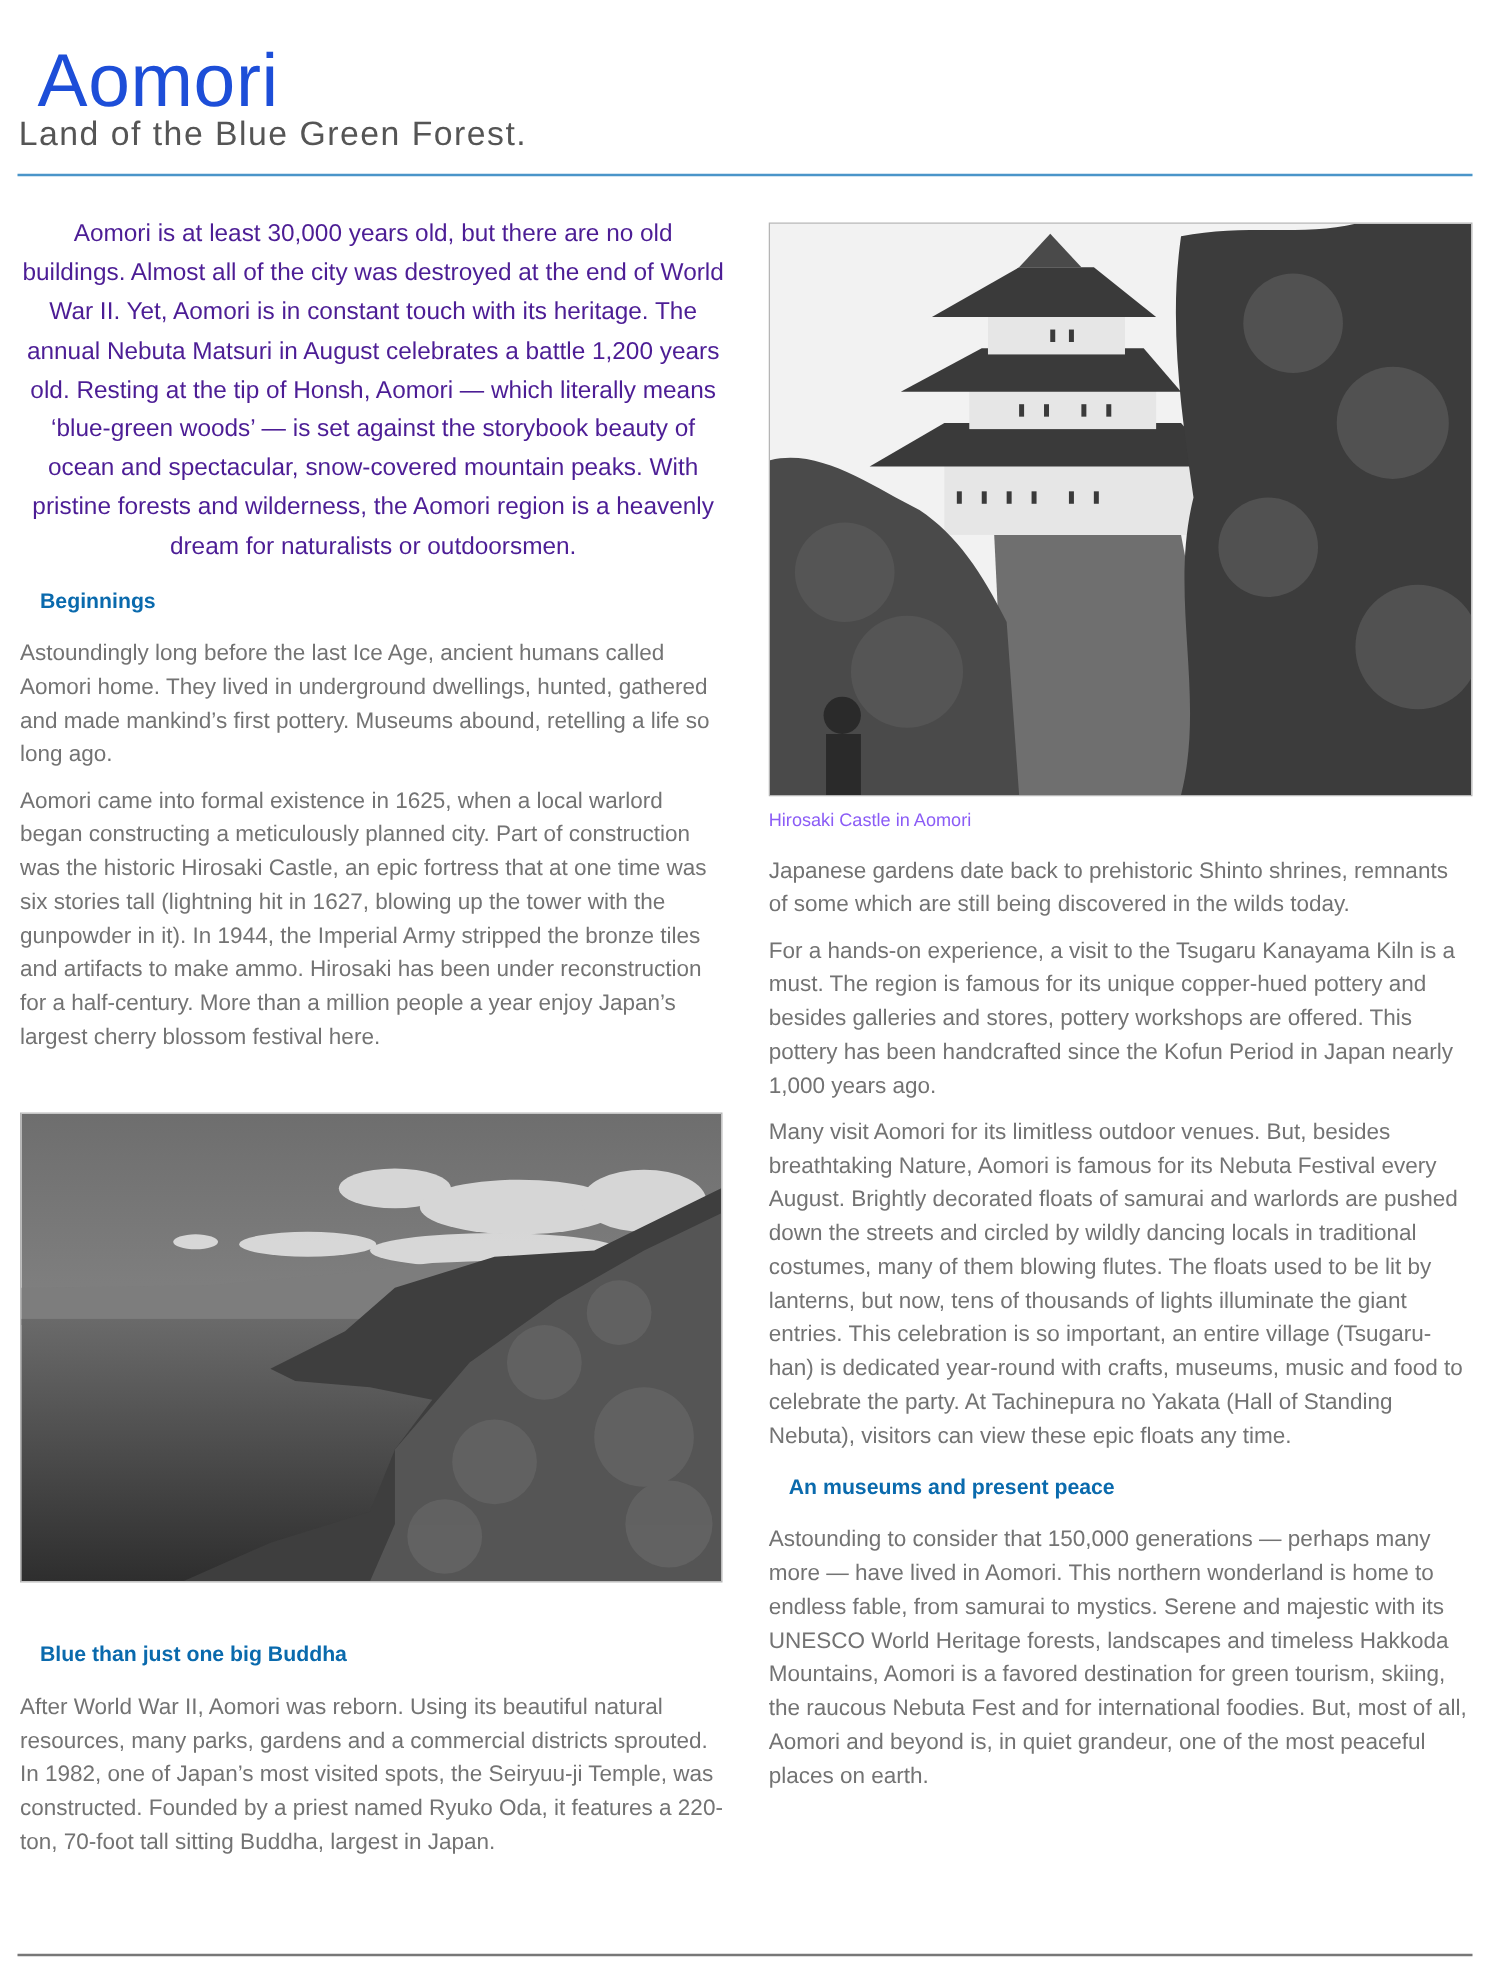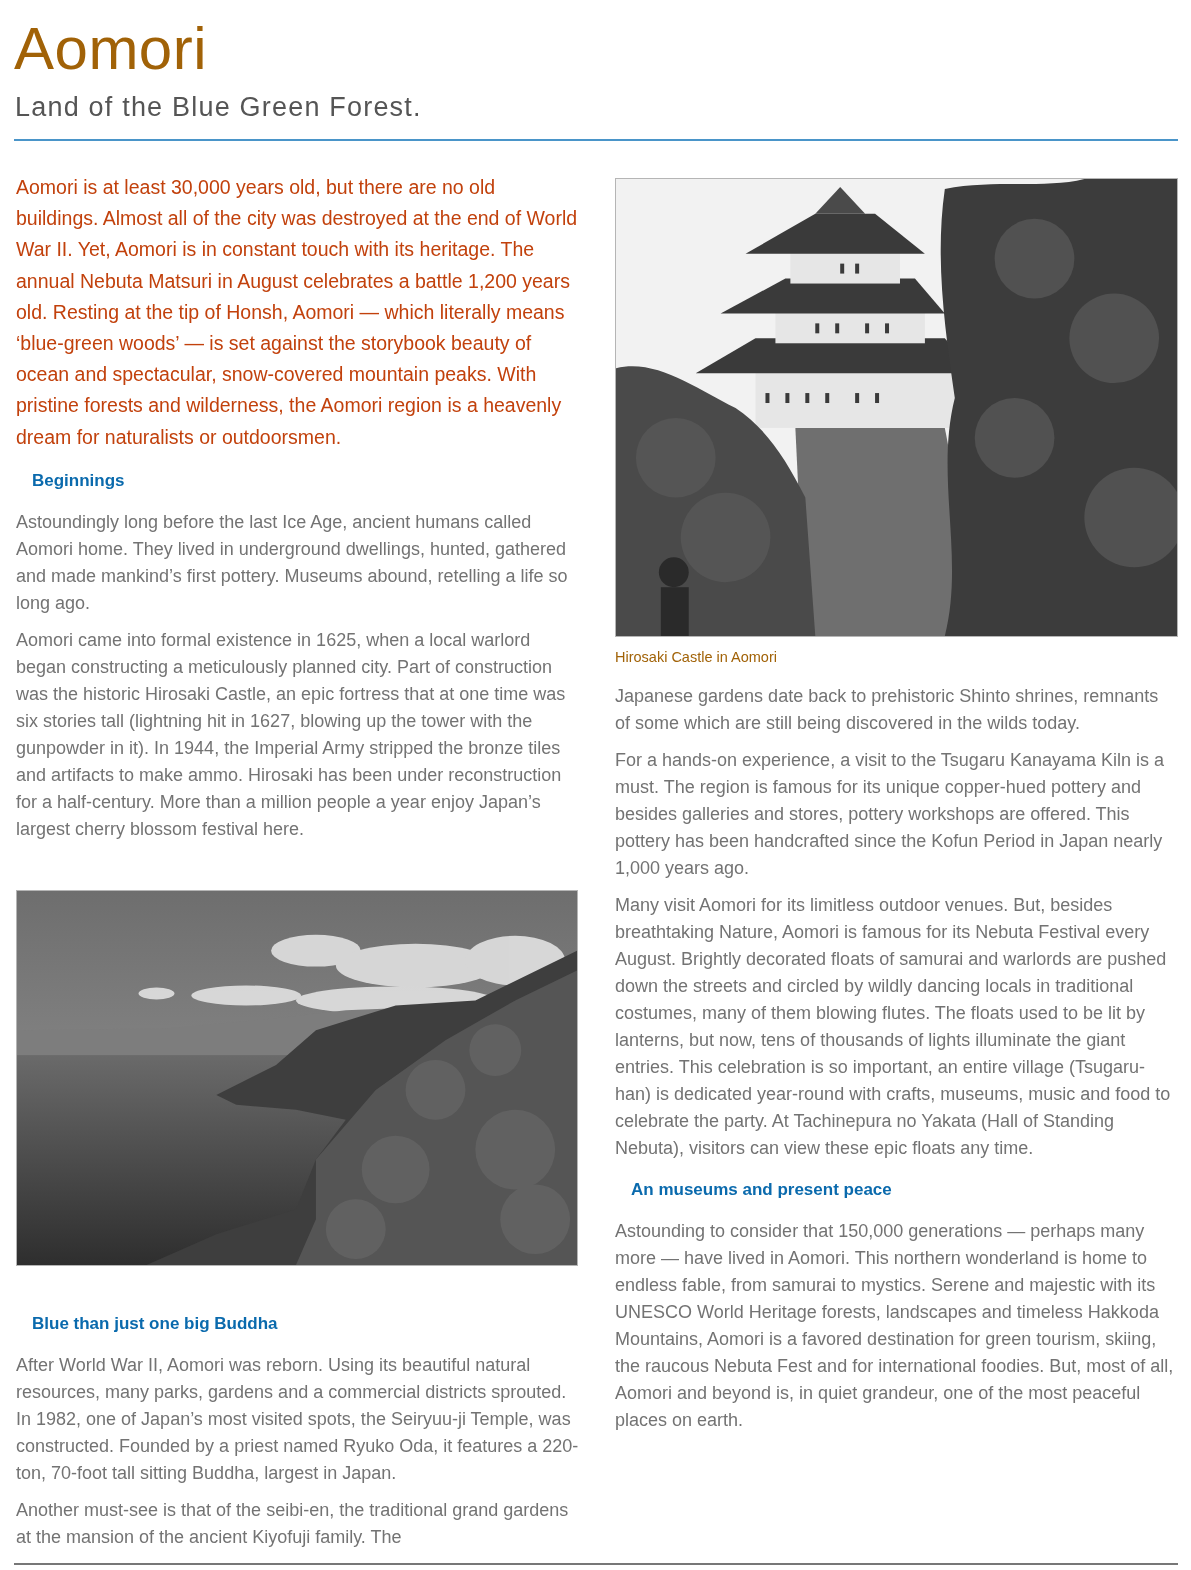--- a/index.html
+++ b/index.html
@@ -14,24 +14,24 @@
       overflow: hidden;
       font-family: "Liberation Sans", "DejaVu Sans", sans-serif;
       color: #3c3c3c;
     }
     .title {
       position: absolute;
       left: 14px;
       top: 14px;
       font-size: 60px;
       line-height: 70px;
-      color: #a16207;
+      color: #1d4ed8;
       font-weight: normal;
       letter-spacing: 0.5px;
-      margin: 0;
+      margin: 16px;
     }
     .subtitle {
       position: absolute;
       left: 15px;
       top: 90px;
       font-size: 27px;
       line-height: 34px;
       color: #555555;
       letter-spacing: 1.2px;
       margin: 0;
@@ -60,22 +60,23 @@
     }
     .col-right {
       position: absolute;
       left: 615px;
       top: 178px;
       width: 563px;
     }
     .lead {
       font-size: 19.5px;
       line-height: 31.2px;
-      color: #c2410c;
+      color: #4c1d95;
       margin: 0 0 6px 0;
+      text-align: center;
     }
     .heading {
       font-size: 17px;
       line-height: 24px;
       font-weight: bold;
       color: #0a6aad;
       margin: 16px;
     }
     .para {
       font-size: 18px;
@@ -97,21 +98,21 @@
       width: 562px;
       height: 376px;
     }
     .photo-castle {
       width: 563px;
       height: 459px;
     }
     .caption {
       font-size: 14.5px;
       line-height: 20px;
-      color: #a16207;
+      color: #8b5cf6;
       margin: 10px 0 16px 0;
     }
     .left-bottom {
       position: absolute;
       left: 16px;
       top: 1296px;
       width: 565px;
     }
   </style>
 </head>
@@ -164,21 +165,20 @@
       <circle cx="340" cy="340" r="30"></circle>
       <circle cx="520" cy="330" r="35"></circle>
     </g>
   </svg>
 </div>
 
 <div class="left-bottom">
   <div>
     <h3 class="heading">Blue than just one big Buddha</h3>
     <p class="para">After World War II, Aomori was reborn. Using its beautiful natural resources, many parks, gardens and a commercial districts sprouted. In 1982, one of Japan’s most visited spots, the Seiryuu-ji Temple, was constructed. Founded by a priest named Ryuko Oda, it features a 220-ton, 70-foot tall sitting Buddha, largest in Japan.</p>
-    <p class="para">Another must-see is that of the seibi-en, the traditional grand gardens at the mansion of the ancient Kiyofuji family. The</p>
   </div>
 </div>
 
 <div class="col-right">
   <div class="photo photo-castle">
     <svg viewBox="0 0 563 459" preserveAspectRatio="none">
       <rect x="0" y="0" width="563" height="459" fill="#f2f2f2"></rect>
 
       <path d="M180 250 L330 250 L370 459 L190 459 Z" fill="#6f6f6f"></path>
 

